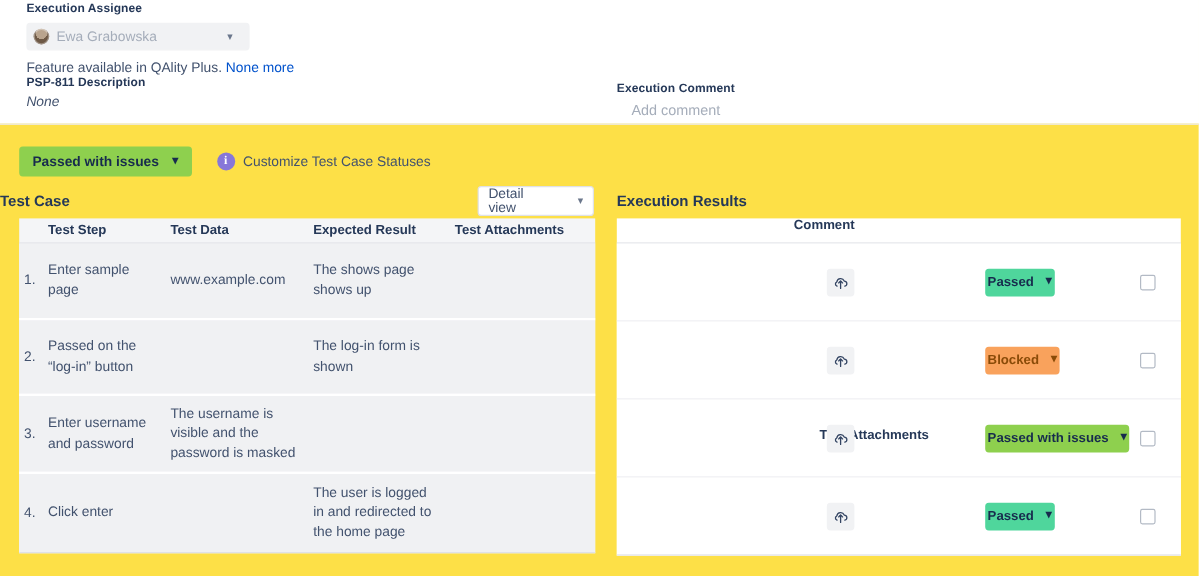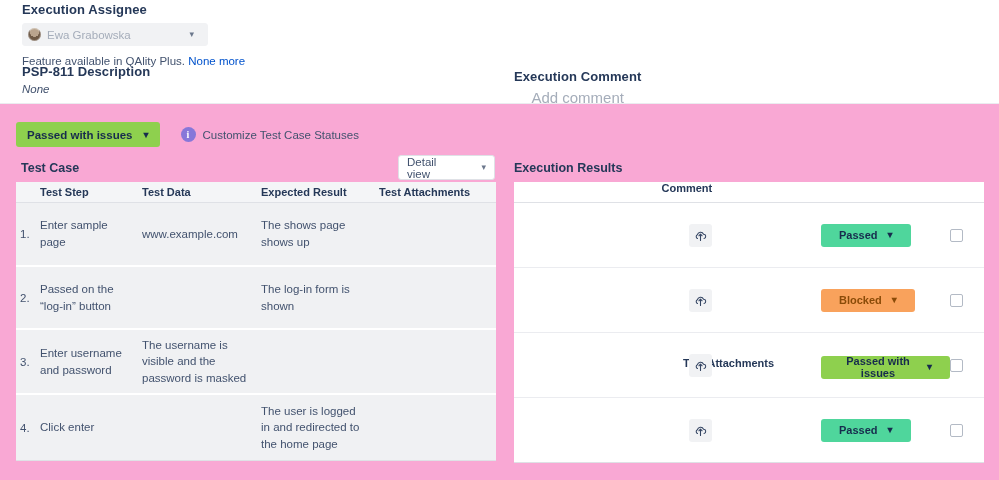--- a/index.html
+++ b/index.html
@@ -11,21 +11,21 @@
     overflow: hidden;
   }
   .page { position: relative; width: 999px; height: 480px; }
 
   
   .top-area {
     position: absolute; left: 0; top: 0; width: 999px; height: 103px;
     background: #ffffff;
   }
   .field-label {
-    font-size: 13px; font-weight: bold; color: #253858; letter-spacing: .1px;
+    font-size: 10px; font-weight: bold; color: #253858; letter-spacing: .1px;
   }
   .assignee-block { position: absolute; left: 22px; top: 2px; width: 460px; }
   .assignee-select {
     margin-top: 6px; width: 186px; height: 23px;
     background: #f1f2f4; border: 1px solid #f1f2f4; border-radius: 3px;
     display: flex; align-items: center; padding: 0 13px 0 5px;
   }
   .avatar {
     width: 13px; height: 13px; border-radius: 50%;
     background: radial-gradient(circle at 50% 30%, #b9a48e 0 42%, #6e5946 43% 100%);
@@ -37,26 +37,26 @@
     white-space: nowrap; overflow: hidden;
   }
   .caret { color: #6b778c; font-size: 9px; line-height: 1; }
   .feature-line { margin-top: 9px; font-size: 11.5px; color: #42526e; }
   .feature-line a { color: #0052cc; text-decoration: none; }
 
   .desc-block { position: absolute; left: 22px; top: 64px; }
   .desc-value { margin-top: 4px; font-size: 11.5px; font-style: italic; color: #42526e; }
 
   .comment-block { position: absolute; left: 514px; top: 69px; text-align: center; }
-  .comment-value { margin-top: 5px; font-size: 15px; color: #a5adba; }
+  .comment-value { margin-top: 5px; font-size: 12px; color: #a5adba; }
 
   
   .body-area {
     position: absolute; left: 0; top: 103px; width: 999px; height: 377px;
-    background: #f9a8d4;
+    background: #fde047;
     border-top: 1px solid #ebecf0;
   }
 
   .status-row { position: absolute; left: 16px; top: 18px; display: flex; align-items: center; }
   .status-btn {
     height: 25px; border: none; border-radius: 3px;
     background: #8ed04e; color: #172b4d;
     font-family: inherit; font-size: 11.5px; font-weight: bold;
     display: flex; align-items: center; gap: 11px; padding: 0 11px;
     cursor: pointer;
@@ -66,21 +66,21 @@
   .info-icon {
     width: 15px; height: 15px; border-radius: 50%; background: #8777d9;
     color: #fff; font-size: 10px; font-weight: bold;
     display: flex; align-items: center; justify-content: center;
     font-family: "Liberation Serif", serif;
   }
   .customize-label { font-size: 11.5px; color: #42526e; cursor: pointer; }
 
   
   .sec-title { position: absolute; font-size: 12.5px; font-weight: bold; color: #253858; }
-  #tc-title { left: 21px; top: 57px; }
+  #tc-title { left: 0; top: 57px; }
   #er-title { left: 514px; top: 57px; }
 
   .view-select {
     position: absolute; left: 398px; top: 51px; width: 97px; height: 25px;
     background: #fff; border: 1px solid #dfe1e6; border-radius: 3px;
     display: flex; align-items: center; justify-content: space-between;
     padding: 0 8px; font-size: 11.5px; color: #42526e; cursor: pointer; gap: 23px;
   }
 
   
@@ -129,21 +129,21 @@
 
   .attach-btn {
     width: 23px; height: 23px; border-radius: 3px; background: #f1f2f4;
     border: none; display: flex; align-items: center; justify-content: center;
     cursor: pointer; color: #344563;
   }
 
   .pill {
     height: 23px; border: none; border-radius: 3px;
     font-family: inherit; font-size: 11px; font-weight: bold;
-    display: inline-flex; align-items: center; gap: 10px; padding: 0 18px;
+    display: inline-flex; align-items: center; gap: 10px; padding: 0 2px;
     cursor: pointer; color: #172b4d; justify-content: flex-end;
   }
   .pill .caret { font-size: 10px; font-weight: bold; color: #172b4d; }
   .pill.passed { background: #4fd69c; }
   .pill.blocked { background: #f9a25c; color: #8a4b08; }
   .pill.blocked .caret { color: #8a4b08; }
   .pill.pwi { background: #8ed04e; }
 
   .cbx {
     width: 13px; height: 13px; border: 1px solid #b3bac5;

